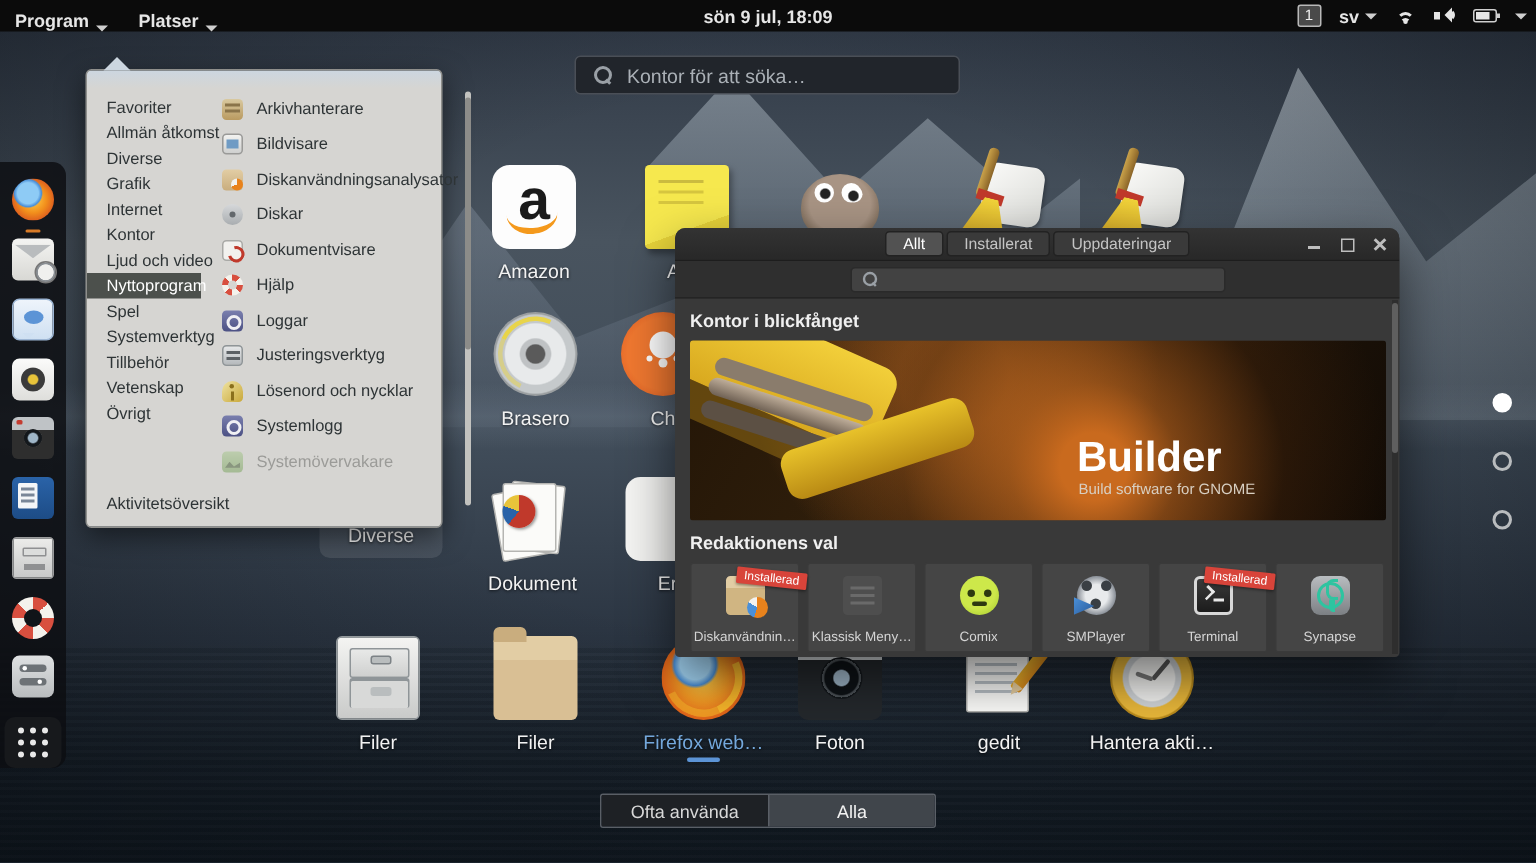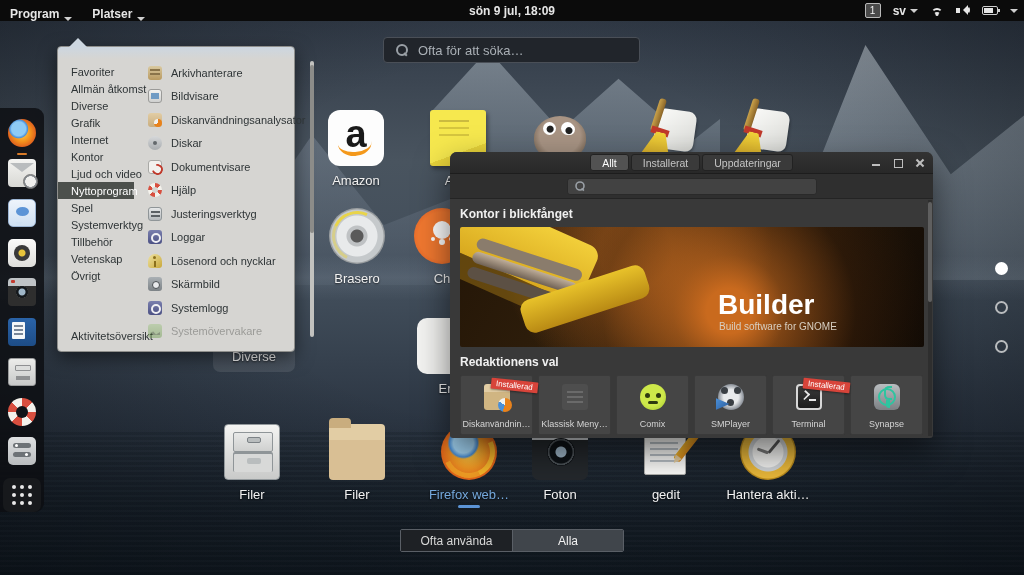--- a/index.html
+++ b/index.html
@@ -329,21 +329,21 @@
 <div class="screen">
   <div class="mtn mtn1"></div>
   <div class="mtn mtn2"></div>
   <div class="mtn mtn3"></div>
   <div class="haze"></div>
   <div class="water"></div>
   <div class="vignette"></div>
 
   <div class="ov-search">
     <span class="mag"></span>
-    <span>Ofta för att söka…</span>
+    <span>Kontor för att söka…</span>
   </div>
 
   <div class="dots">
     <div class="dot on"></div>
     <div class="dot"></div>
     <div class="dot"></div>
   </div>
 
   <div class="gicon" style="left:301px; top:110px;">
     <div class="big ic-amazon">
@@ -378,20 +378,29 @@
     <div class="big ic-disc"></div>
     <div class="lbl">Brasero</div>
   </div>
   <div class="gicon" style="left:387px; top:208px;">
     <div class="big ic-ch"></div>
     <div class="lbl">Ch</div>
   </div>
   <div class="folder-tile" style="left:213px; top:324px;">
     <div class="mini-chart"></div>
     <div class="lbl">Diverse</div>
+  </div>
+  <div class="gicon" style="left:300px; top:318px;">
+    <div class="big ic-docs">
+      <span class="sheet s2"></span>
+        <span class="sheet s3"></span>
+        <span class="sheet"></span>
+        <span class="pie"></span>
+    </div>
+    <div class="lbl">Dokument</div>
   </div>
   <div class="gicon" style="left:390px; top:318px;">
     <div class="big ic-blank"></div>
     <div class="lbl">Er</div>
   </div>
   <div class="gicon" style="left:197px; top:424px;">
     <div class="big ic-cab"></div>
     <div class="lbl">Filer</div>
   </div>
   <div class="gicon" style="left:302px; top:424px;">
@@ -521,34 +530,30 @@
       </div>
       <div class="app-item">
         <span class="mi mi-evince"></span>
         <span class="al">Dokumentvisare</span>
       </div>
       <div class="app-item">
         <span class="mi mi-help"></span>
         <span class="al">Hjälp</span>
       </div>
       <div class="app-item">
+        <span class="mi mi-logs"></span>
+        <span class="al">Loggar</span>
+      </div>
+      <div class="app-item">
         <span class="mi mi-tweaks"></span>
         <span class="al">Justeringsverktyg</span>
       </div>
       <div class="app-item">
-        <span class="mi mi-logs"></span>
-        <span class="al">Loggar</span>
-      </div>
-      <div class="app-item">
         <span class="mi mi-keys"></span>
         <span class="al">Lösenord och nycklar</span>
-      </div>
-      <div class="app-item">
-        <span class="mi mi-screenshot"></span>
-        <span class="al">Skärmbild</span>
       </div>
       <div class="app-item">
         <span class="mi mi-logs"></span>
         <span class="al">Systemlogg</span>
       </div>
       <div class="app-item dis">
         <span class="mi mi-sysmon"></span>
         <span class="al">Systemövervakare</span>
       </div>
       <div class="menu-scroll">

